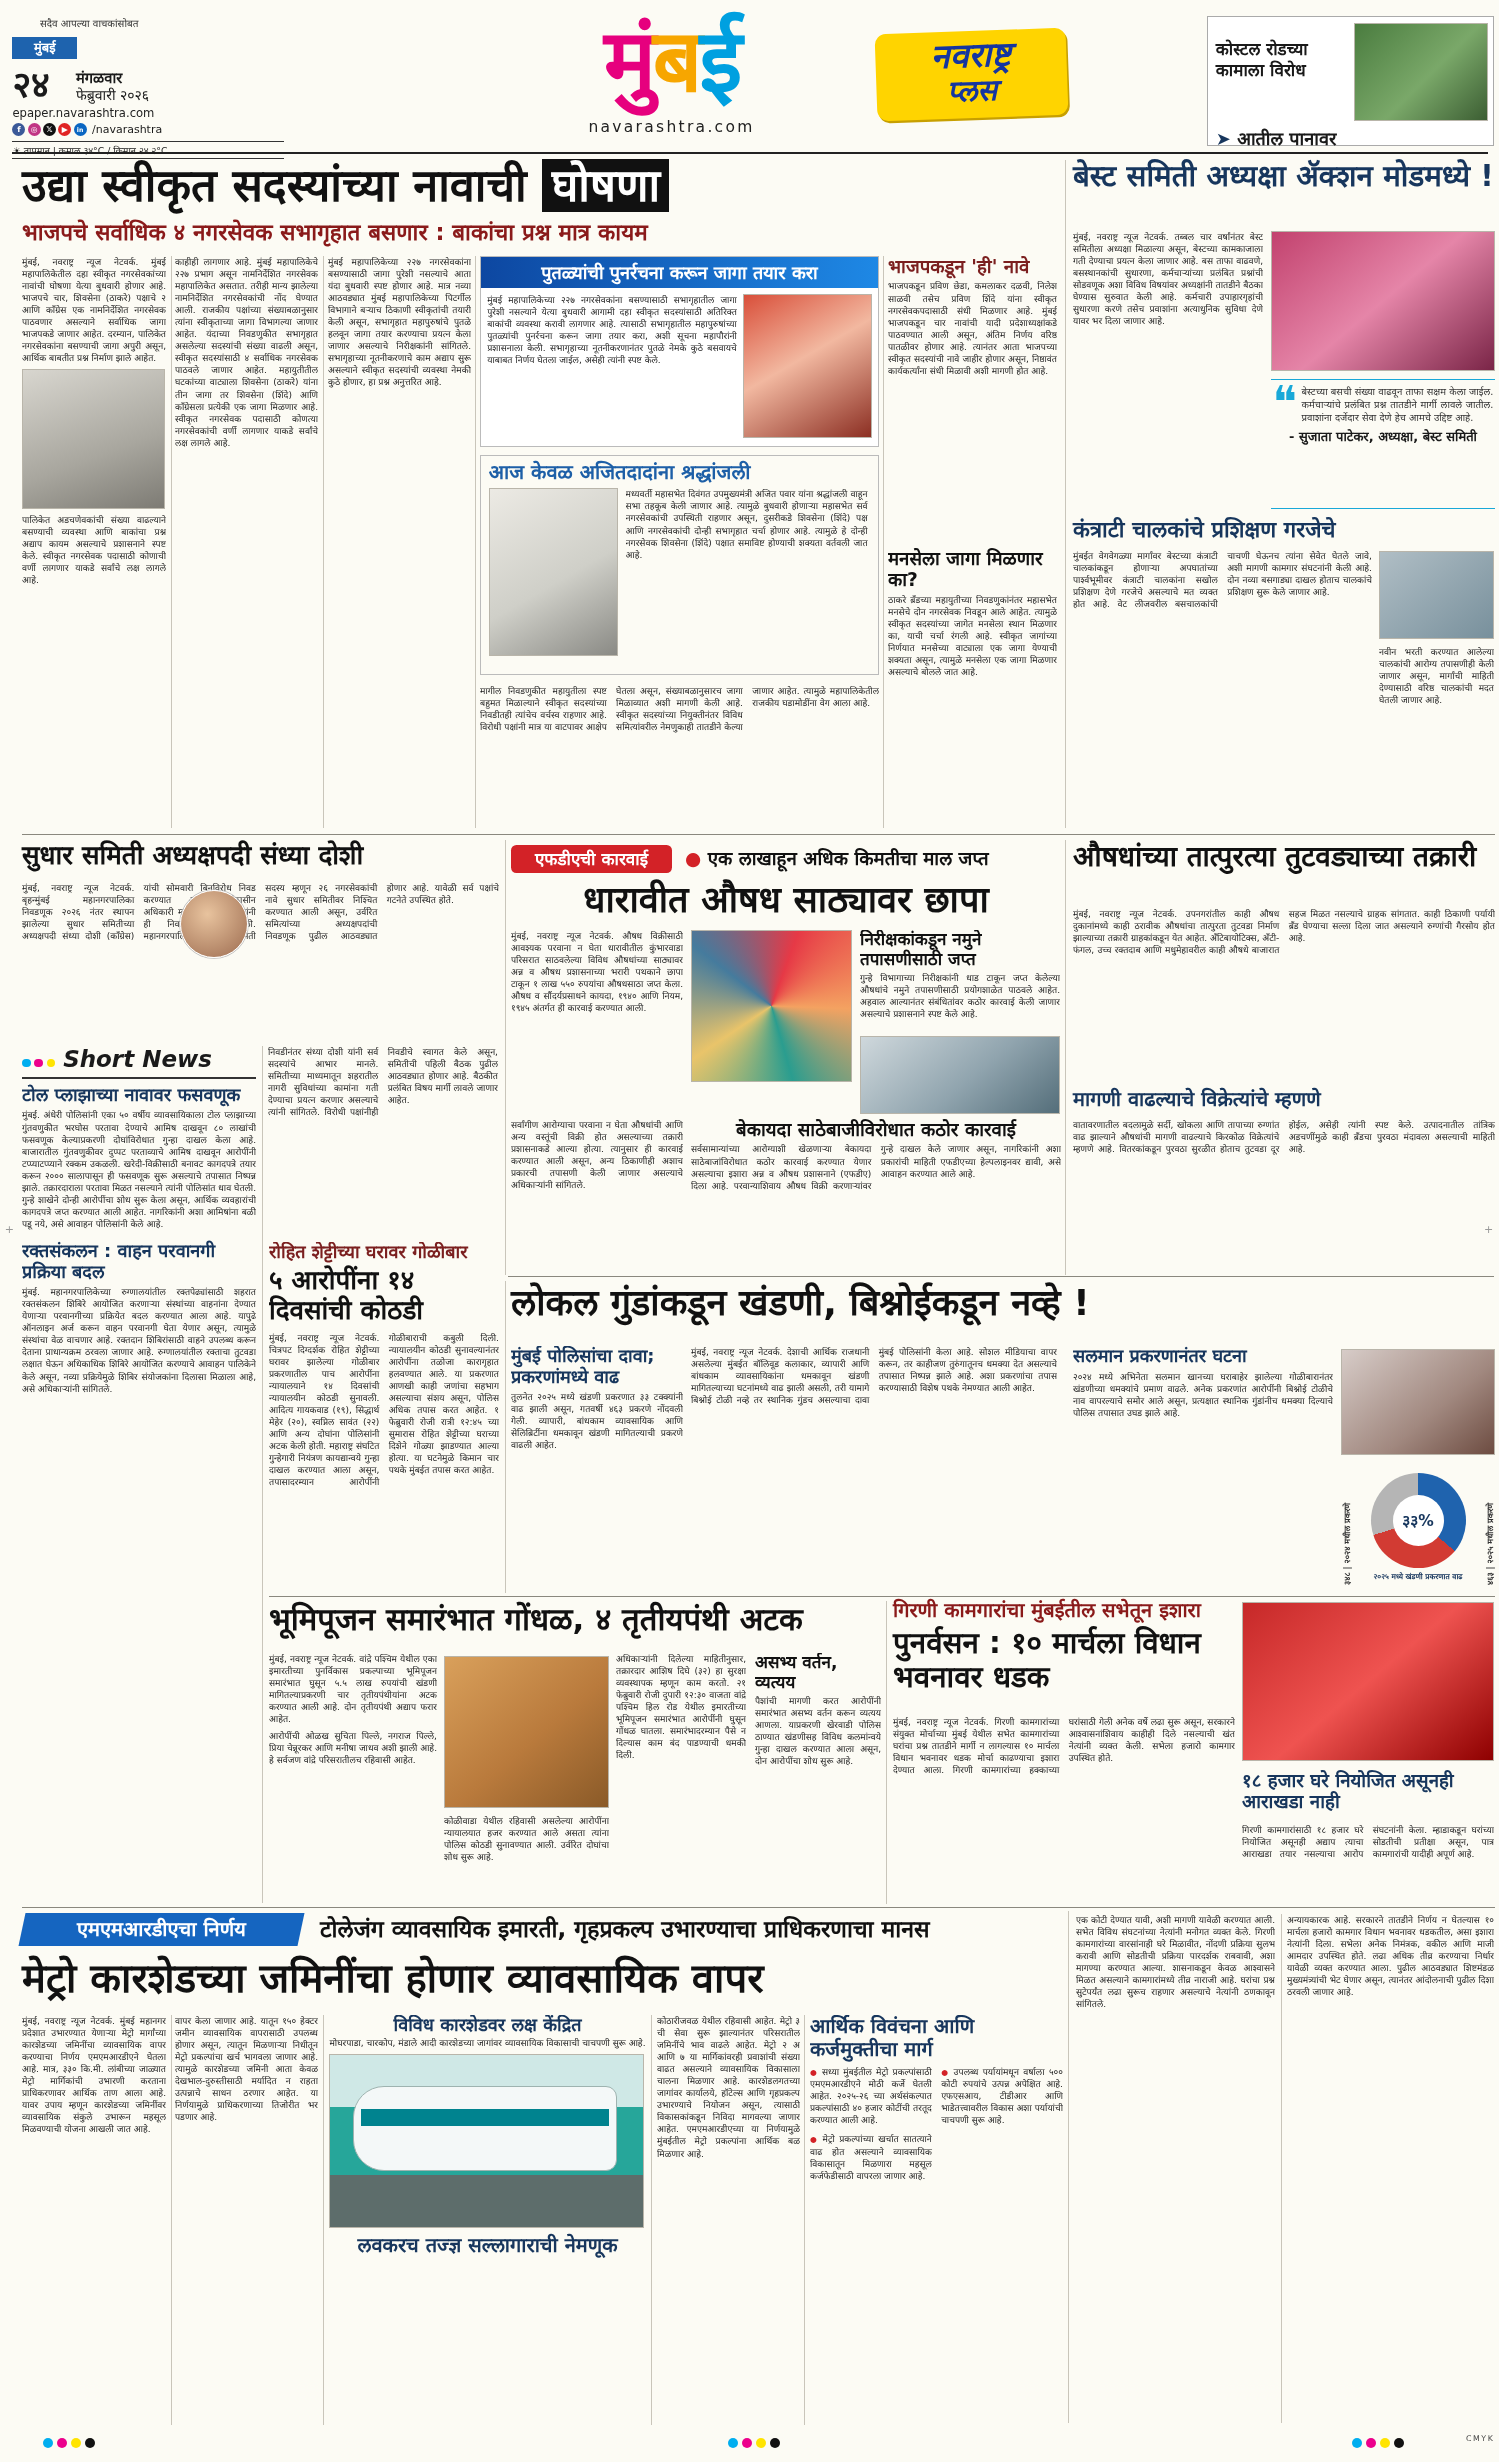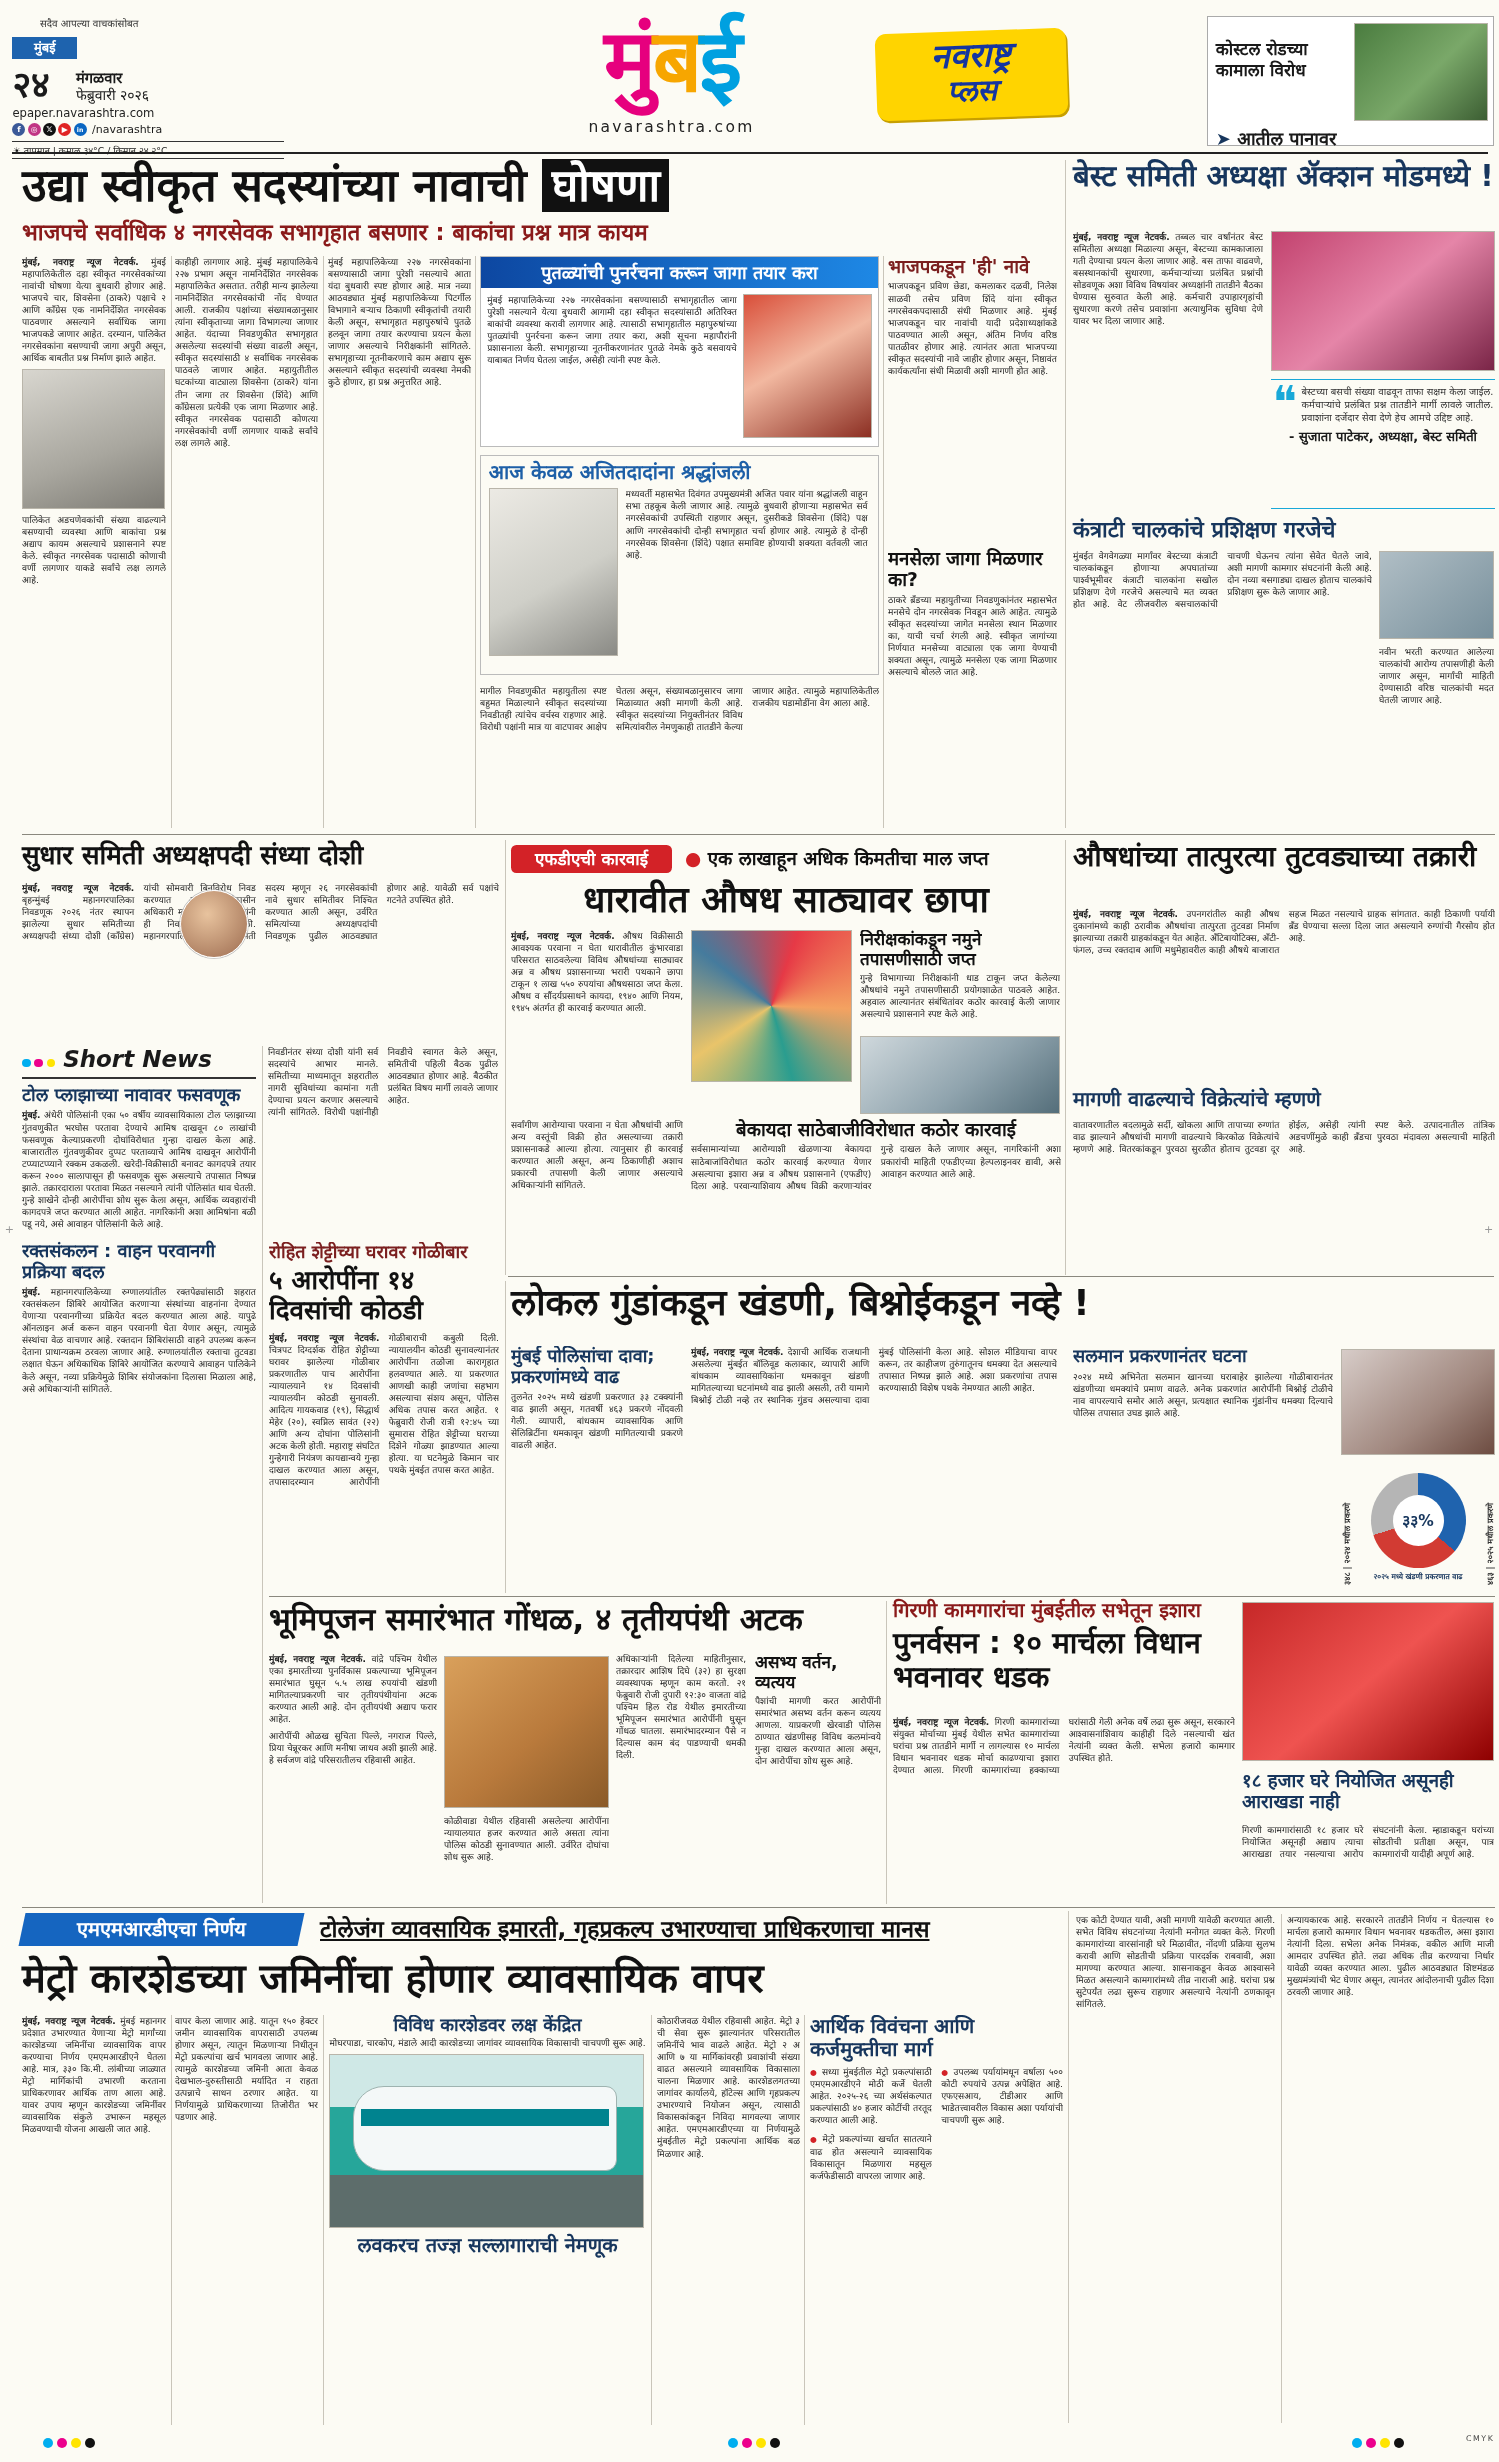--- a/index.html
+++ b/index.html
@@ -1,21 +1,21 @@
 <!DOCTYPE html>
 <html lang="mr" style="font-size:12.4px"><head>
 <meta charset="utf-8">
 <style>
   *{box-sizing:border-box;margin:0;padding:0;}
   body{background:#9a9a9a;font-family:"DejaVu Sans","Liberation Sans",sans-serif;}
   .page{position:relative;width:1500px;height:2462px;margin:0 auto;background:#fcfbf4;color:#1a1a1a;overflow:hidden;}
   .abs{position:absolute;}
   .clip{overflow:hidden;}
   .bt{font-size:9px;line-height:1.34;text-align:justify;color:#222;}
-  .byl{font-weight:bold;}
+  .byl{font-weight:normal;}
   .c2{column-count:2;column-gap:9.3px;}
   .c3{column-count:3;column-gap:9.3px;}
   .c4{column-count:4;column-gap:9.3px;}
   .head{font-weight:bold;color:#111;line-height:1.15;}
   .navy{color:#17365d;}
   .maroon{color:#8a1a1a;}
   .blue{color:#1d5fa7;}
   .darkred{color:#7b1f1f;}
   .center{text-align:center;}
   .ph{background-size:cover;border:0.8px solid #b9b5aa;}
@@ -271,21 +271,21 @@
     </div>
     <div class="abs ph" style="left:1242px;top:1602px;width:252px;height:159px;background:linear-gradient(140deg,#c62828,#ef5350 50%,#8e0000);"></div>
     <h3 class="abs head navy" style="left:1242px;top:1770px;width:252px;font-size:18.6px;">१८ हजार घरे नियोजित असूनही आराखडा नाही</h3>
     <div class="abs clip bt c2" style="left:1242px;top:1824px;width:252px;height:79px;">गिरणी कामगारांसाठी १८ हजार घरे नियोजित असूनही अद्याप त्याचा आराखडा तयार नसल्याचा आरोप संघटनांनी केला. म्हाडाकडून घरांच्या सोडतीची प्रतीक्षा असून, पात्र कामगारांची यादीही अपूर्ण आहे.</div>
   </section>
 
   <div class="hr" style="left:22px;top:1907px;width:1473px;"></div>
 
   <section>
     <div class="abs ribbon" style="left:22px;top:1913px;width:279px;height:33px;font-size:20px;line-height:33px;"><span>एमएमआरडीएचा निर्णय</span></div>
-    <h3 class="abs head" style="left:320px;top:1916px;width:744px;font-size:23px;text-decoration:underline;">टोलेजंग व्यावसायिक इमारती, गृहप्रकल्प उभारण्याचा प्राधिकरणाचा मानस</h3>
+    <h3 class="abs head" style="left:320px;top:1916px;width:744px;font-size:23px;">टोलेजंग व्यावसायिक इमारती, गृहप्रकल्प उभारण्याचा प्राधिकरणाचा मानस</h3>
     <h2 class="abs head" style="left:22px;top:1955px;width:900px;font-size:40px;">मेट्रो कारशेडच्या जमिनींचा होणार व्यावसायिक वापर</h2>
     <div class="abs clip" style="left:22px;top:2015px;width:144px;height:410px;">
       <p class="bt"><b class="byl">मुंबई, नवराष्ट्र न्यूज नेटवर्क.</b> <span>मुंबई महानगर प्रदेशात उभारण्यात येणाऱ्या मेट्रो मार्गांच्या कारशेडच्या जमिनींचा व्यावसायिक वापर करण्याचा निर्णय एमएमआरडीएने घेतला आहे. मात्र, ३३० कि.मी. लांबीच्या जाळ्यात मेट्रो मार्गिकांची उभारणी करताना प्राधिकरणावर आर्थिक ताण आला आहे. यावर उपाय म्हणून कारशेडच्या जमिनींवर व्यावसायिक संकुले उभारून महसूल मिळवण्याची योजना आखली जात आहे.</span></p>
     </div>
     <div class="vr" style="left:171px;top:2015px;height:410px;"></div>
     <div class="abs clip bt" style="left:175px;top:2015px;width:143px;height:410px;">वापर केला जाणार आहे. यातून १५० हेक्टर जमीन व्यावसायिक वापरासाठी उपलब्ध होणार असून, त्यातून मिळणाऱ्या निधीतून मेट्रो प्रकल्पांचा खर्च भागवला जाणार आहे. त्यामुळे कारशेडच्या जमिनी आता केवळ देखभाल-दुरुस्तीसाठी मर्यादित न राहता उत्पन्नाचे साधन ठरणार आहेत. या निर्णयामुळे प्राधिकरणाच्या तिजोरीत भर पडणार आहे.</div>
     <div class="vr" style="left:323px;top:2015px;height:410px;"></div>
     <div class="abs clip" style="left:329px;top:2015px;width:317px;height:410px;">
       <h3 class="head navy center" style="font-size:18px;">विविध कारशेडवर लक्ष केंद्रित</h3>
       <p class="bt center" style="margin:1.6px 0 4.7px;">मोघरपाडा, चारकोप, मंडाले आदी कारशेडच्या जागांवर व्यावसायिक विकासाची चाचपणी सुरू आहे.</p>

